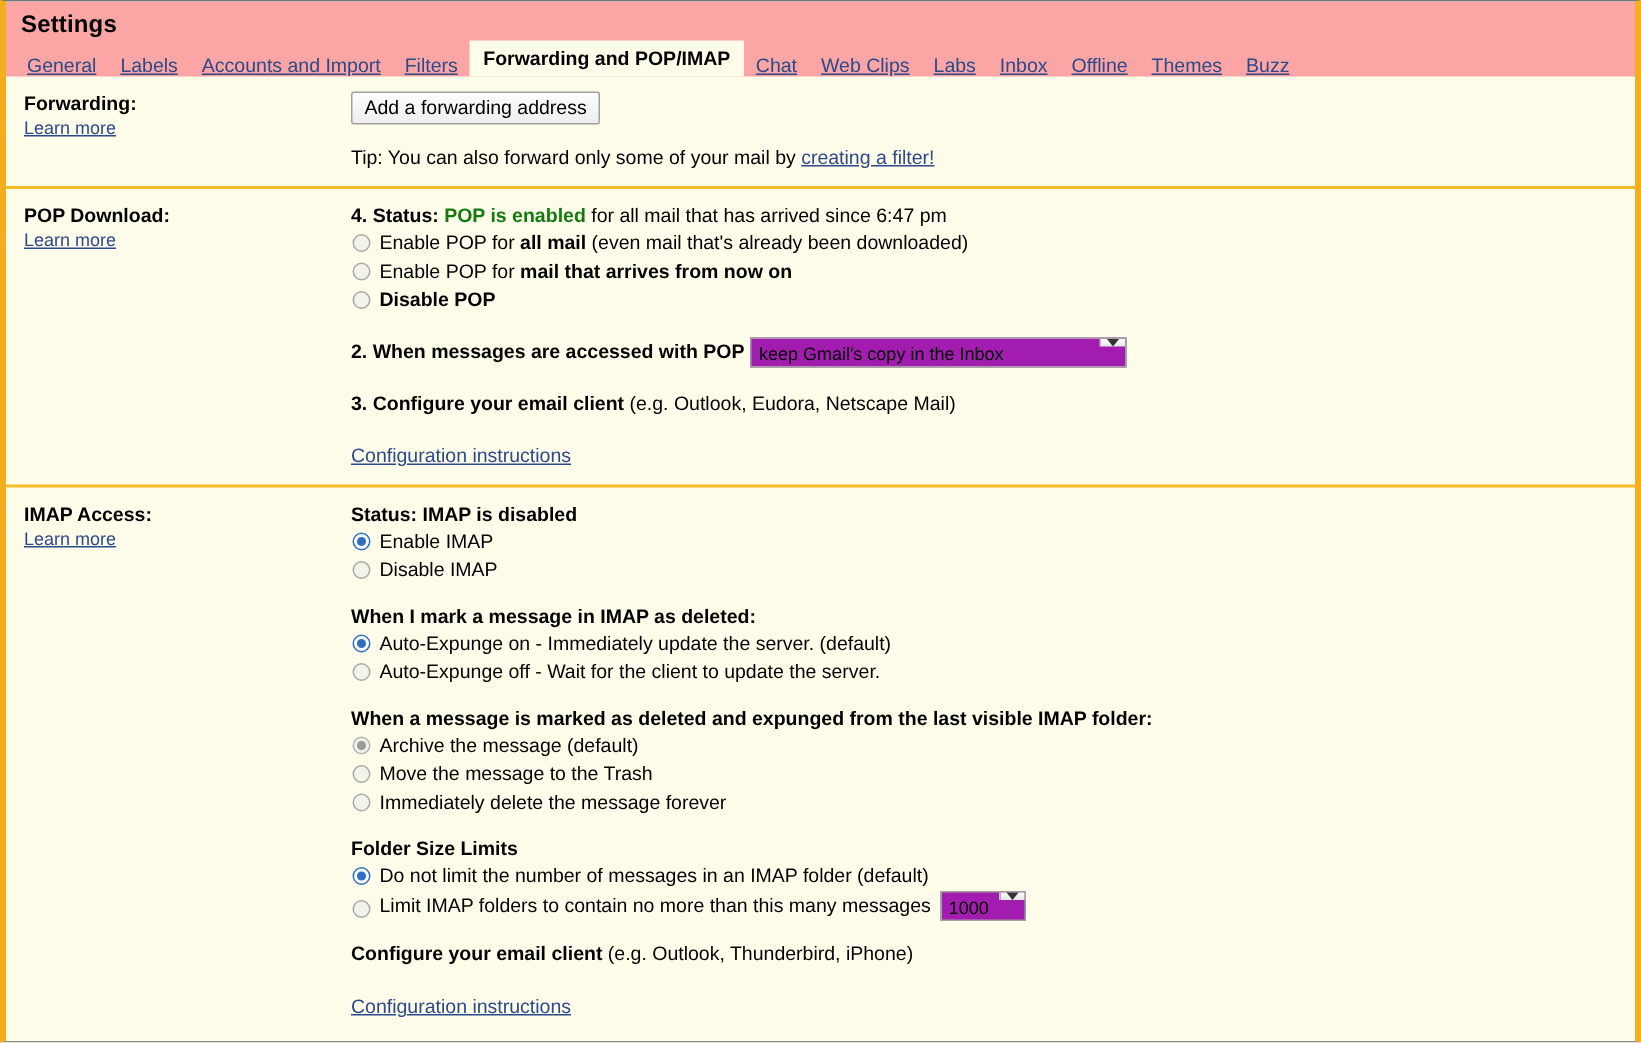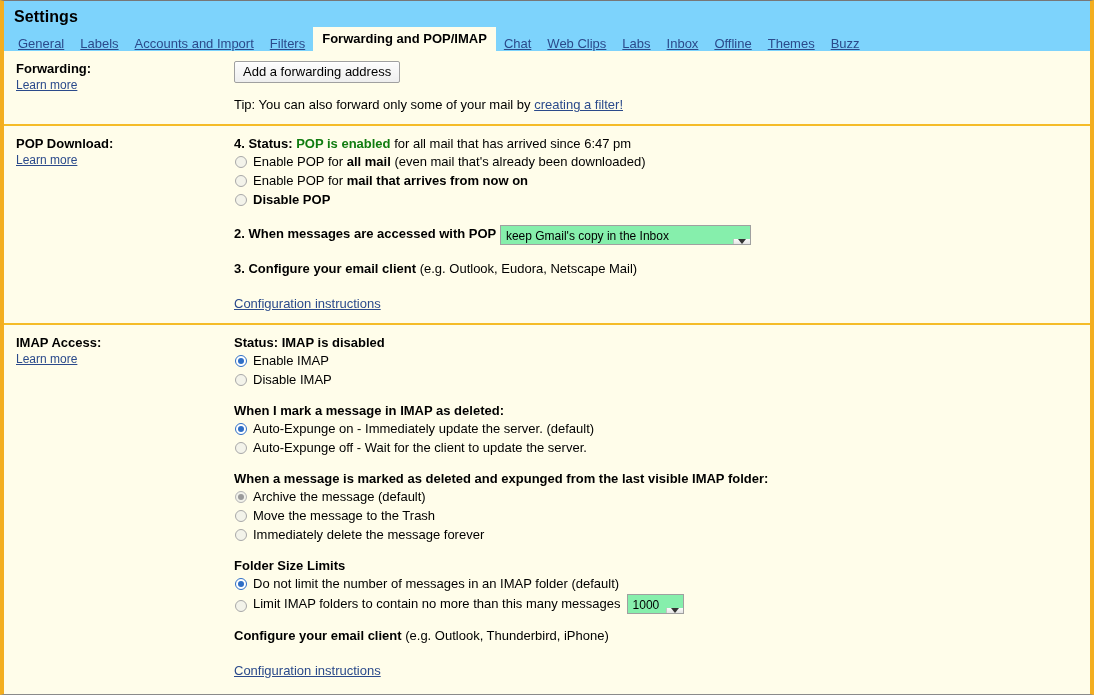--- a/index.html
+++ b/index.html
@@ -21,21 +21,21 @@
     background: #fffdea;
     border: 1px solid #8a8a8a;
     border-top-color: #777;
     border-left: 4px solid #f3ae20;
     border-right: 4px solid #f3ae20;
     overflow: hidden;
   }
 
   
   .header {
-    background: #7dd3fc;
+    background: #fca5a5;
     padding: 4px 0 0 0;
     position: relative;
   }
   .settings-title {
     font-size: 16px;
     font-weight: bold;
     color: #000;
     padding: 3px 0 2px 10px;
     letter-spacing: 0.1px;
   }
@@ -172,23 +172,23 @@
 
   .numbered {
     font-weight: bold;
     font-size: 13px;
   }
   .normal { font-weight: normal; }
   .green { color: #107c10; font-weight: bold; }
 
   .select {
     display: inline-flex;
-    align-items: flex-end;
+    align-items: flex-start;
     border: 1px solid #a0a0a0;
-    background: #86efac;
+    background: #a21caf;
     height: 20px;
     vertical-align: middle;
     font-size: 12px;
     cursor: pointer;
   }
   .select .val {
     padding: 2px 6px 0 5px;
     color: #000;
     white-space: nowrap;
     line-height: 16px;

